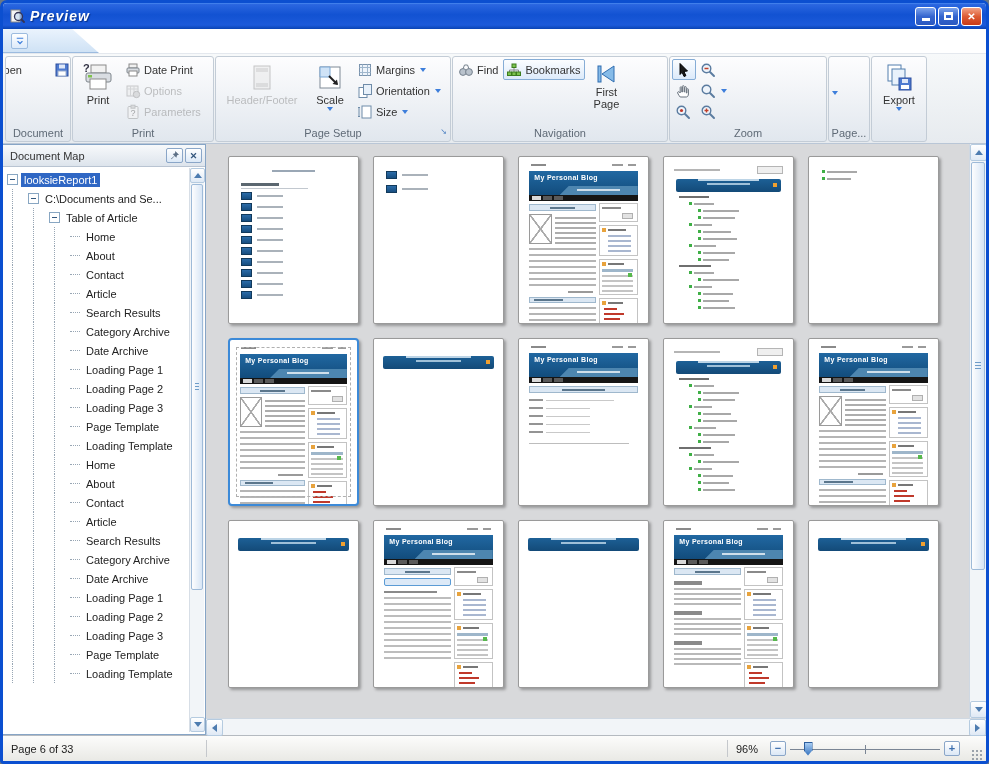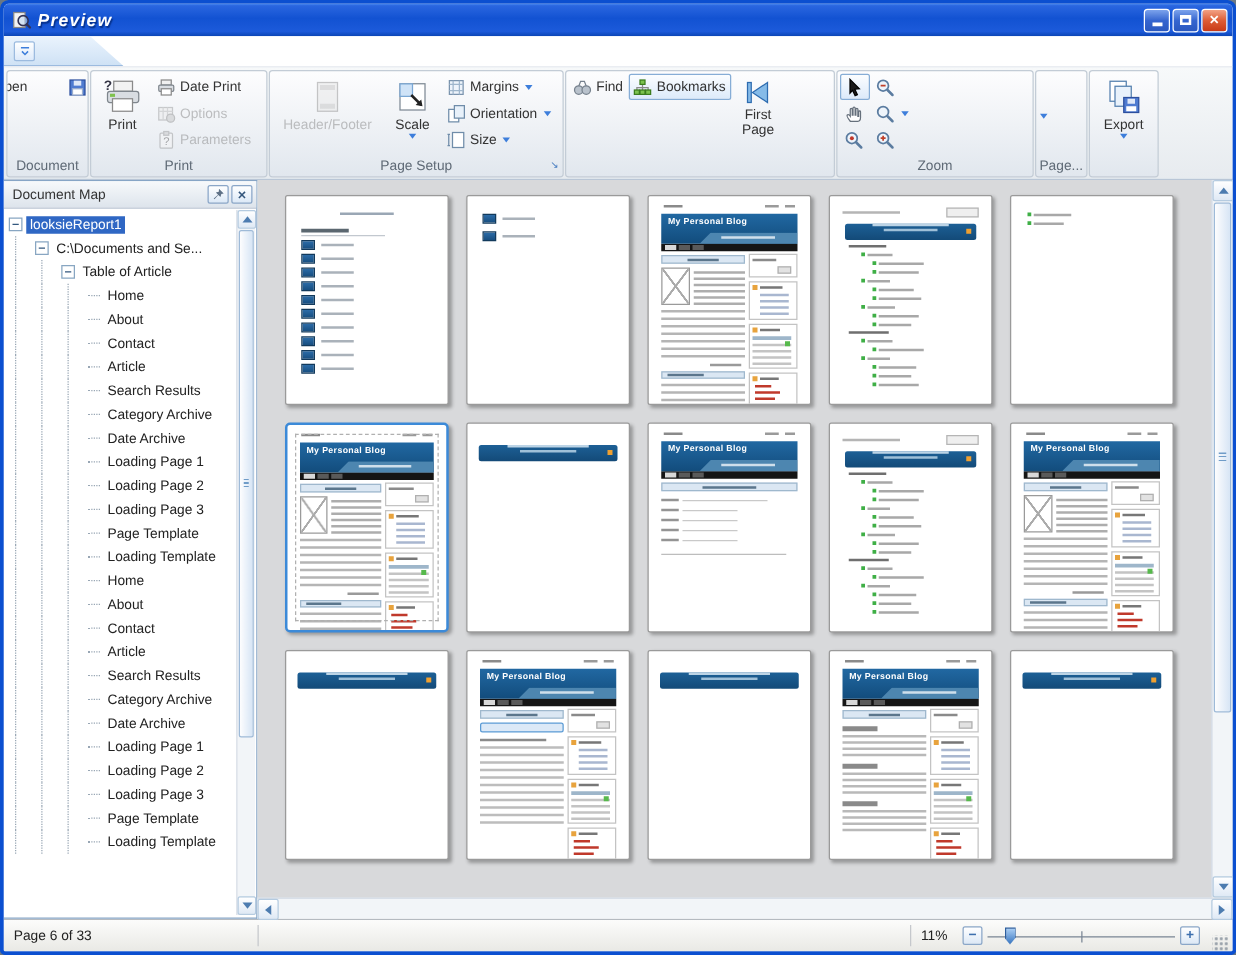--- a/index.html
+++ b/index.html
@@ -426,20 +426,21 @@
             <span>Bookmarks</span>
           </div>
         </div>
         <div class="btn-big" style="width:40px">
           <svg class="ic24">
               <use href="#i-first"></use>
             </svg>
           <span>First Page</span>
         </div>
       </div>
+      <div class="rg-label">Navigation</div>
     </div>
 
     <div class="rgroup" style="width:158px">
       <div class="rg-body">
         <div style="display:flex;flex-direction:column;">
           <div class="btn-sm btn-ico checked">
             <svg class="ic16">
                 <use href="#i-pointer"></use>
               </svg>
           </div>
@@ -1485,21 +1486,21 @@
           </div>
       </div>
     </div>
   </div>
 
   <div class="statusbar">
     <div class="sb-cell" style="width:203px">Page 6 of 33</div>
     <div class="sb-sep"></div>
     <div class="spacer"></div>
     <div class="sb-sep"></div>
-    <div class="sb-cell">11%</div>
+    <div class="sb-cell">96%</div>
     <div class="zoombtn">−</div>
     <div class="slider">
       <div class="track"></div>
         <div class="tick"></div>
       <div class="sthumb"></div>
     </div>
     <div class="zoombtn">+</div>
     <div class="grip"></div>
   </div>
 </div>

